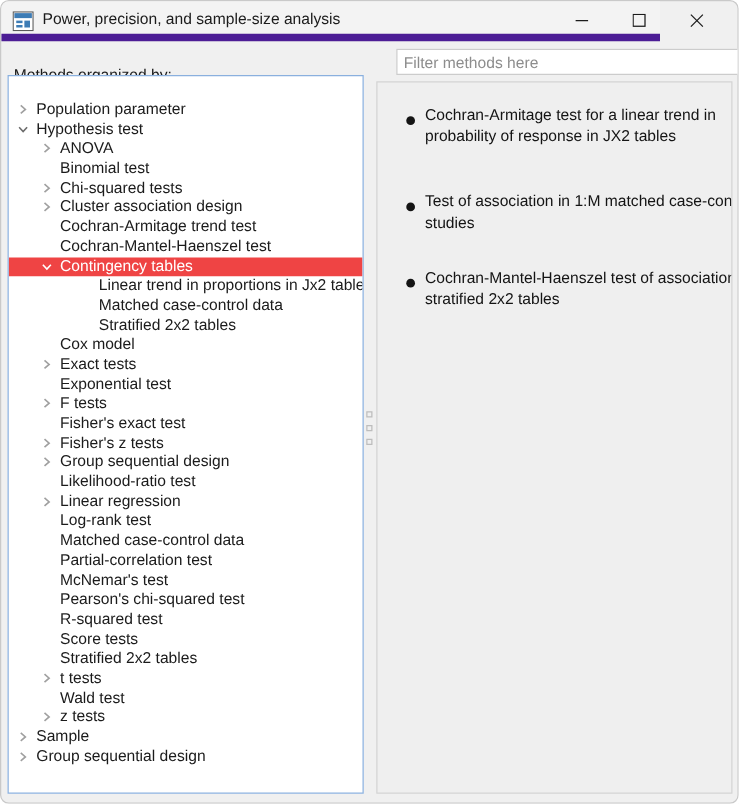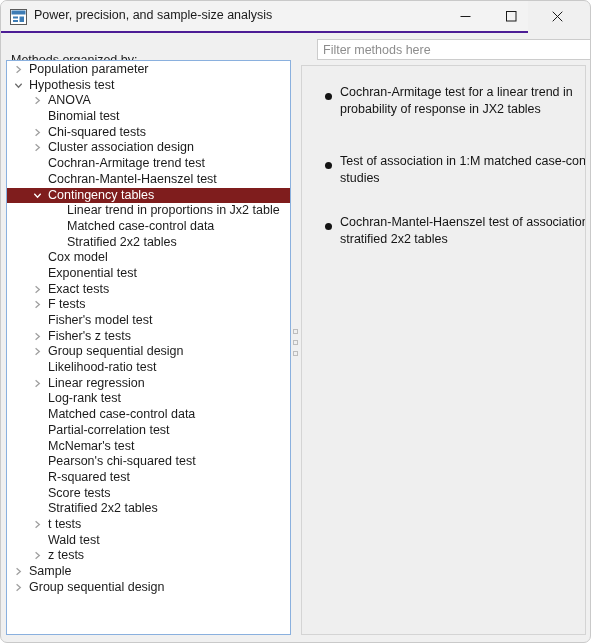--- a/index.html
+++ b/index.html
@@ -22,21 +22,21 @@
     overflow: hidden;
   }
 
   
   #titlebar {
     position: absolute;
     left: 0; top: 0;
     width: 527px;
     height: 32px;
     background: #f3f3f3;
-    border-bottom: 2px solid #4c1d95;
+    border-bottom: 6px solid #4c1d95;
     box-sizing: border-box;
   }
   #app-icon {
     position: absolute;
     left: 9px; top: 8px;
     width: 17px; height: 16px;
   }
   #title-text {
     position: absolute;
     left: 33px; top: 7px;
@@ -72,51 +72,51 @@
     left: 5px; top: 59px;
     width: 285px;
     height: 575px;
     box-sizing: border-box;
     background: #ffffff;
     border: 1px solid #8ab0de;
     overflow: hidden;
   }
   #tree-inner {
     position: relative;
-    padding-top: 1px;
+    padding-top: 19px;
   }
   .tree-row {
     position: relative;
     height: 15.7px;
     line-height: 15.7px;
     font-size: 12.5px;
     color: #1b1b1b;
     white-space: nowrap;
     overflow: hidden;
   }
   .tree-row.selected {
-    background: #7f1d1d;
+    background: #ef4444;
     color: #ffffff;
     text-align: right;
   }
   .tw {
     position: absolute;
     top: 0;
     width: 14px;
     height: 15.7px;
   }
   .tw svg { display: block; margin: 3px auto 0 auto; }
   .tree-label { position: absolute; top: 0; }
 
   
   .lvl1 .tw { left: 4px; }
   .lvl1 .tree-label { left: 22px; }
   .lvl2 .tw { left: 23px; }
   .lvl2 .tree-label { left: 41px; }
-  .lvl3 .tree-label { left: 60px; }
+  .lvl3 .tree-label { left: 72px; }
 
   
   #splitter {
     position: absolute;
     left: 291px; top: 59px;
     width: 8px; height: 575px;
   }
   #splitter-grip {
     position: absolute;
     left: 1px; top: 269px;
@@ -278,40 +278,40 @@
         <div class="tree-row lvl3">
           <span class="tree-label">Matched case-control data</span>
         </div>
         <div class="tree-row lvl3">
           <span class="tree-label">Stratified 2x2 tables</span>
         </div>
         <div class="tree-row lvl2">
           <span class="tree-label">Cox model</span>
         </div>
         <div class="tree-row lvl2">
+          <span class="tw">
+            <svg width="9" height="9" viewBox="0 0 9 9">
+              <polyline points="2.6,1.3 6.3,4.5 2.6,7.7" fill="none" stroke="#a0a0a0" stroke-width="1.3"></polyline>
+            </svg>
+          </span>
+          <span class="tree-label">Exact tests</span>
+        </div>
+        <div class="tree-row lvl2">
           <span class="tree-label">Exponential test</span>
         </div>
         <div class="tree-row lvl2">
           <span class="tw">
             <svg width="9" height="9" viewBox="0 0 9 9">
               <polyline points="2.6,1.3 6.3,4.5 2.6,7.7" fill="none" stroke="#a0a0a0" stroke-width="1.3"></polyline>
             </svg>
           </span>
-          <span class="tree-label">Exact tests</span>
-        </div>
-        <div class="tree-row lvl2">
-          <span class="tw">
-            <svg width="9" height="9" viewBox="0 0 9 9">
-              <polyline points="2.6,1.3 6.3,4.5 2.6,7.7" fill="none" stroke="#a0a0a0" stroke-width="1.3"></polyline>
-            </svg>
-          </span>
           <span class="tree-label">F tests</span>
         </div>
         <div class="tree-row lvl2">
-          <span class="tree-label">Fisher's model test</span>
+          <span class="tree-label">Fisher's exact test</span>
         </div>
         <div class="tree-row lvl2">
           <span class="tw">
             <svg width="9" height="9" viewBox="0 0 9 9">
               <polyline points="2.6,1.3 6.3,4.5 2.6,7.7" fill="none" stroke="#a0a0a0" stroke-width="1.3"></polyline>
             </svg>
           </span>
           <span class="tree-label">Fisher's z tests</span>
         </div>
         <div class="tree-row lvl2">

